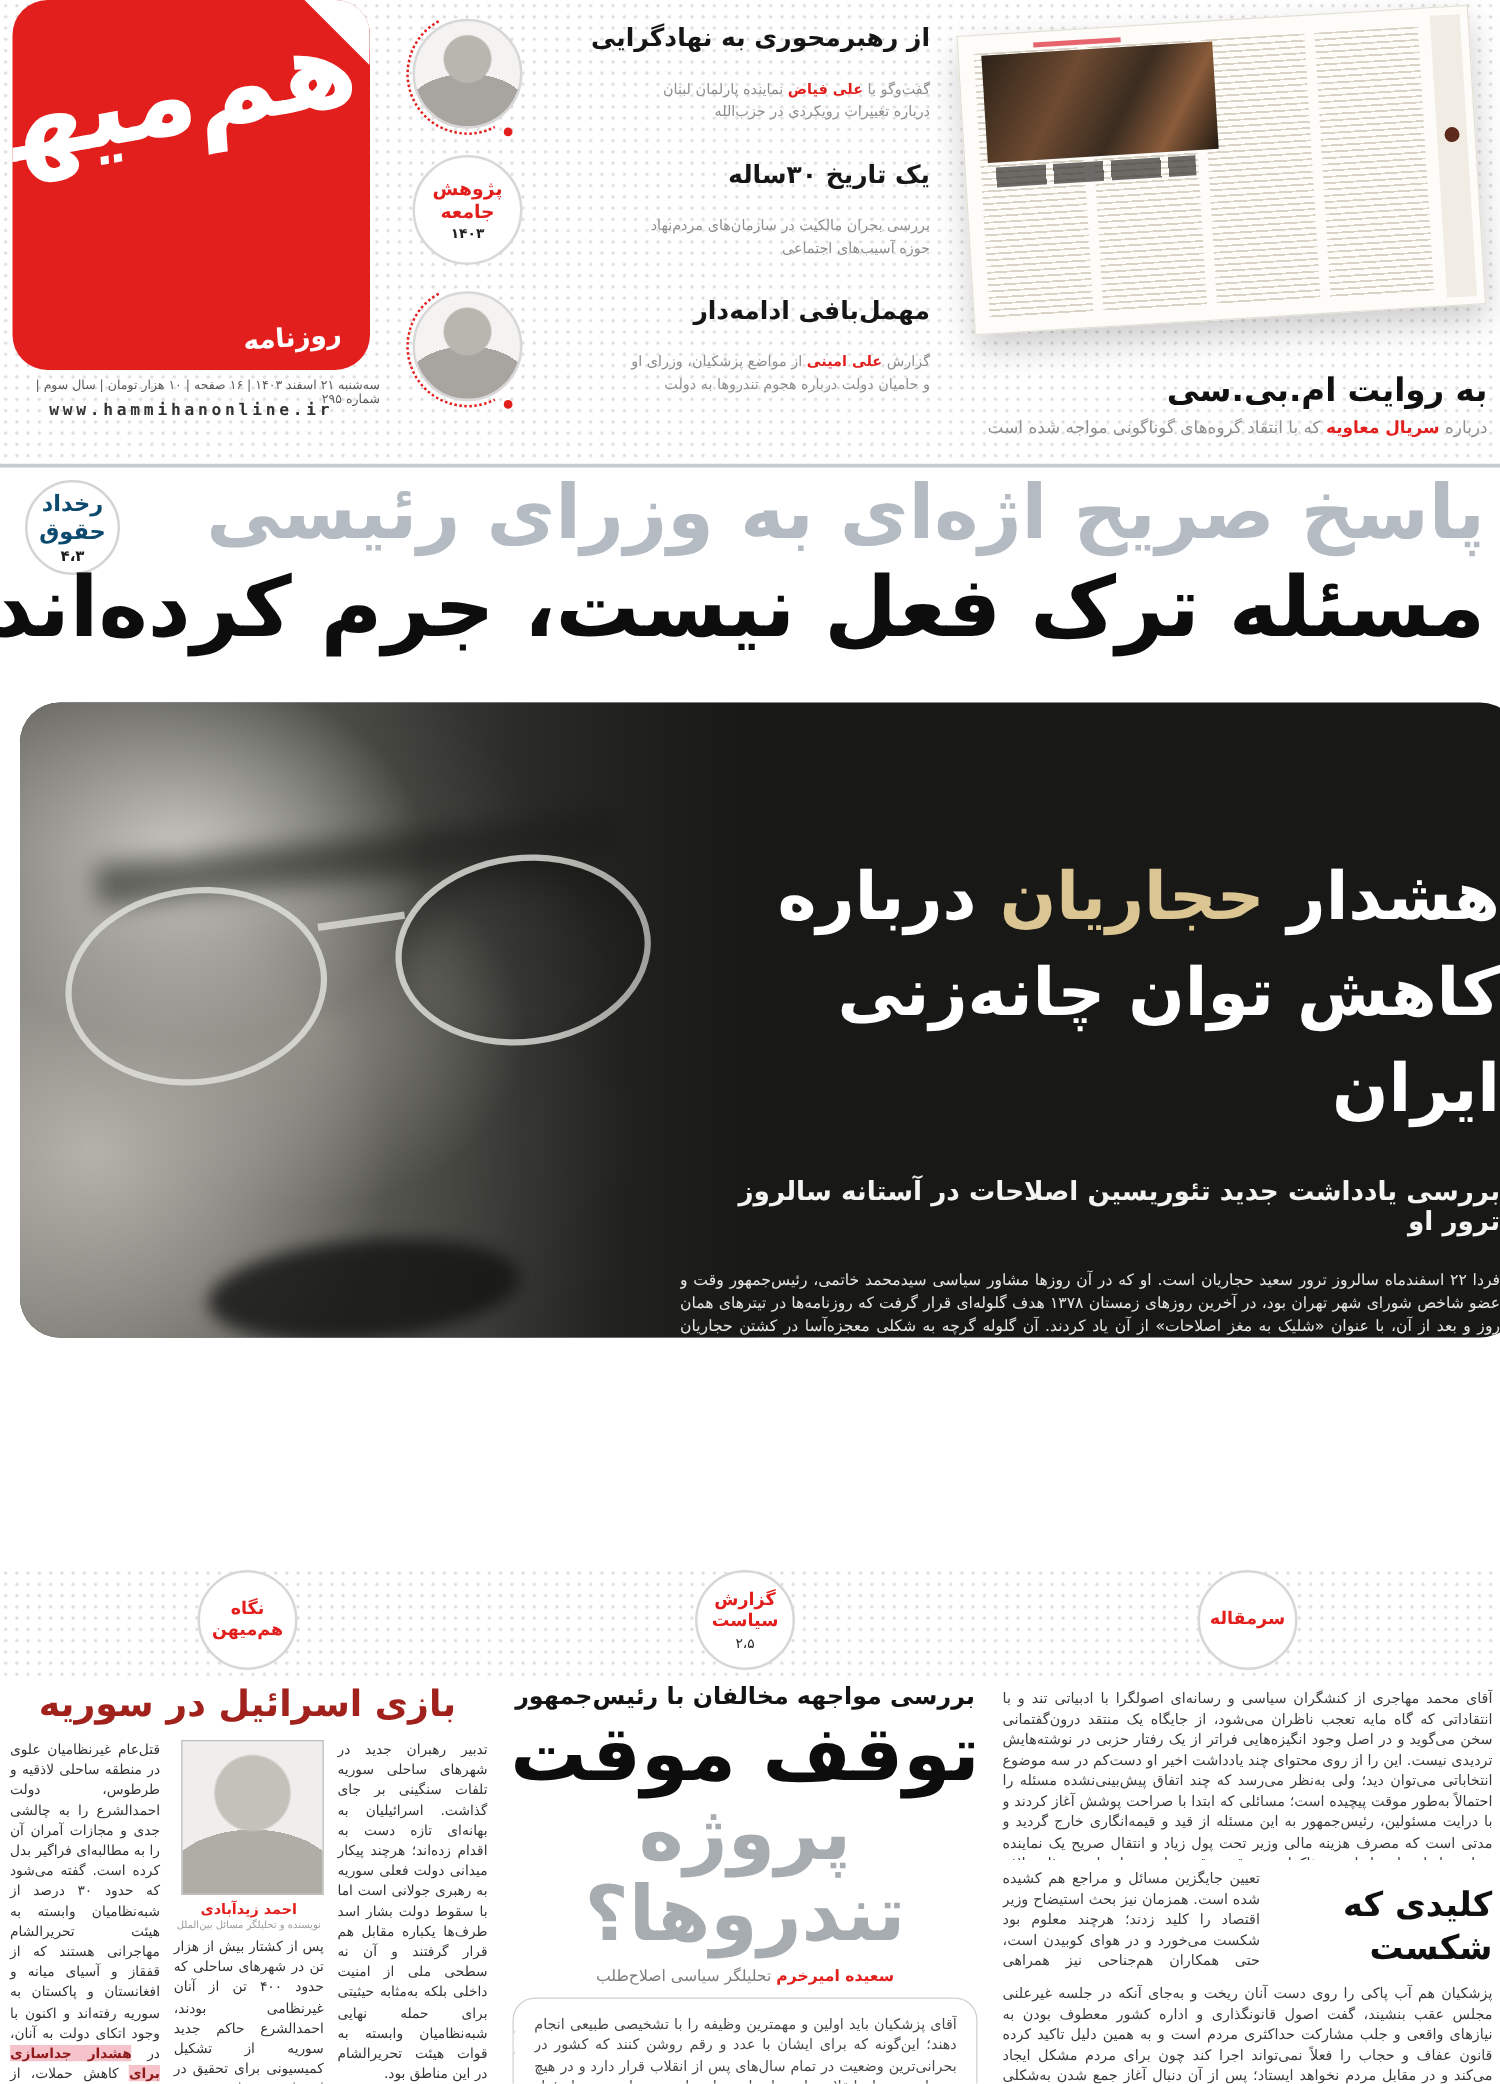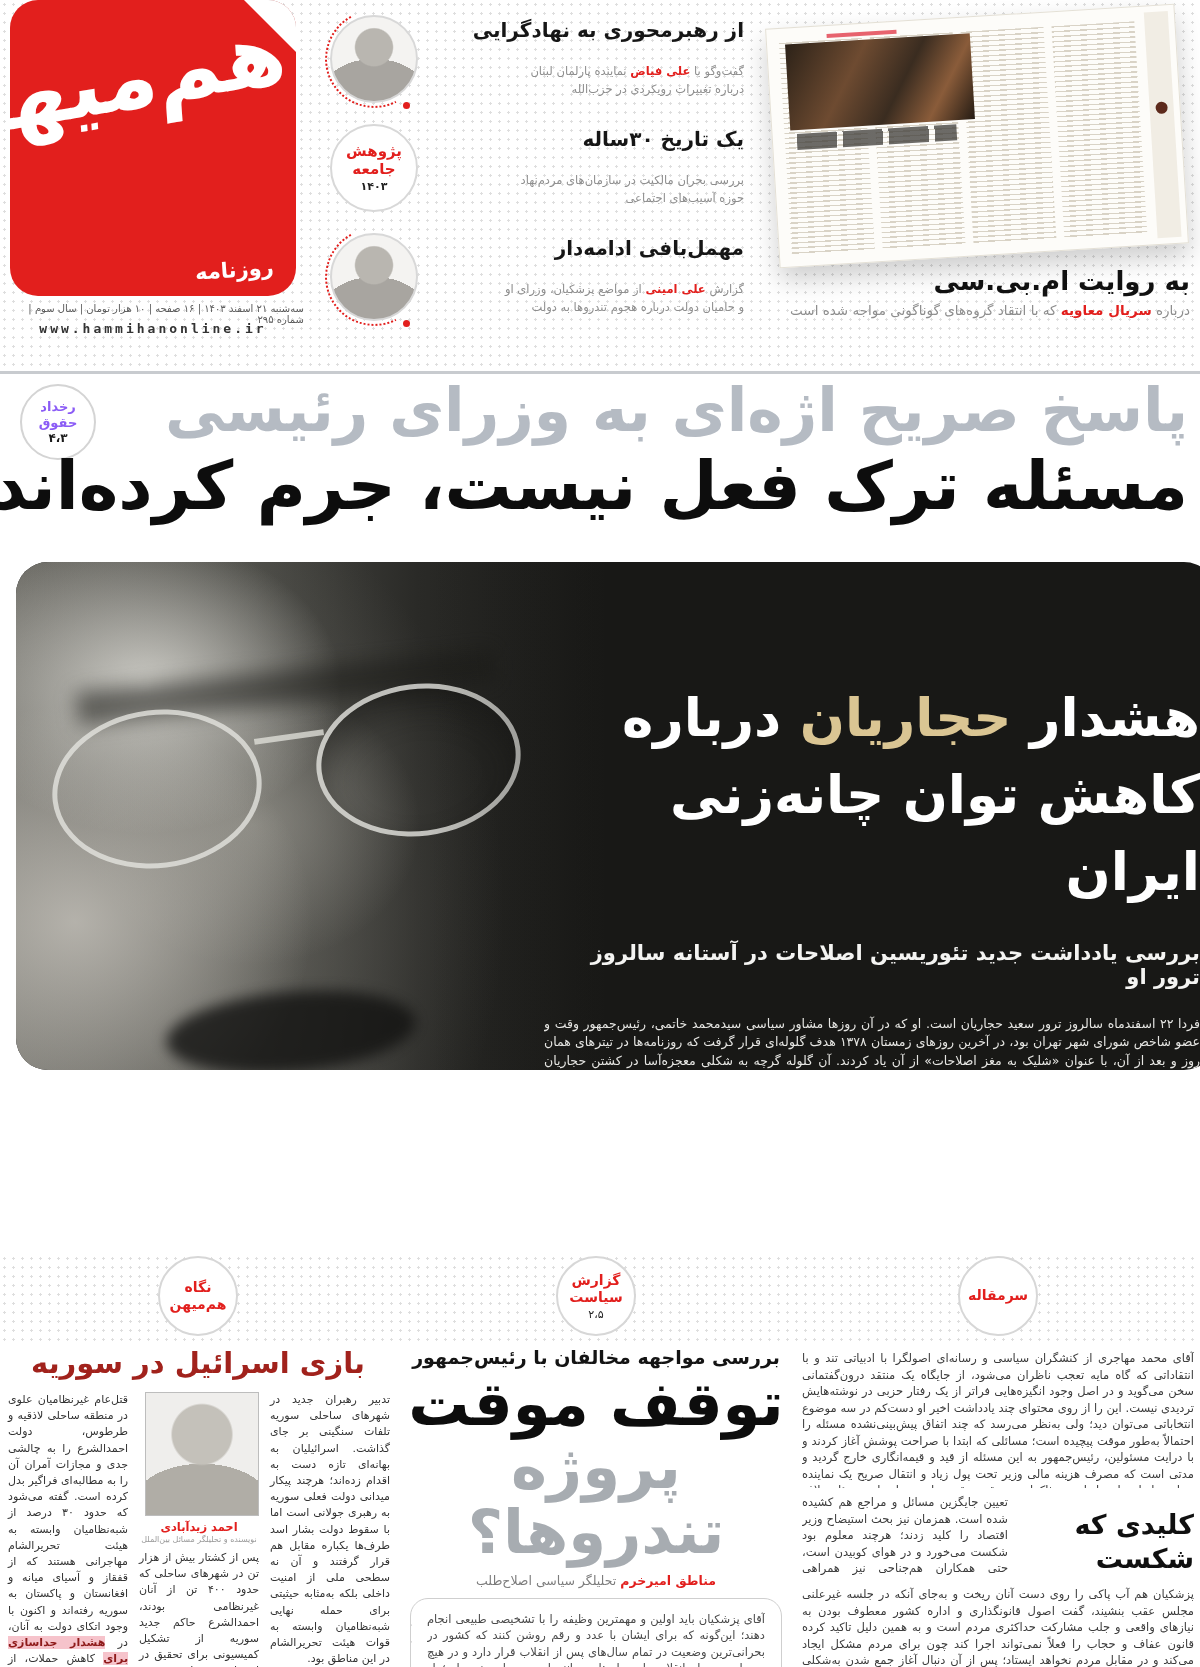--- a/index.html
+++ b/index.html
@@ -41,28 +41,28 @@
   .mbc { left:762px; top:10px; width:430px; height:252px; }
   .mbc-paper { position:absolute; inset:6px 10px; background:#fdfcf9; border:1px solid #e4e0d6; box-shadow:0 12px 26px rgba(0,0,0,.20); transform:rotate(-3.5deg); padding:10px 12px; overflow:hidden; }
   .mbc-cols { position:absolute; inset:14px 40px 10px 12px; display:flex; gap:8px; }
   .mbc-col { flex:1; background:repeating-linear-gradient(180deg,#d9d3c6 0 1.4px,transparent 1.4px 5px); }
   .mbc-img { position:absolute; top:16px; left:18px; width:185px; height:86px; background:linear-gradient(120deg,#2c2218 0%,#6e4b31 35%,#3a2c20 60%,#8a5c3a 80%,#241b13 100%); }
   .mbc-imgcap { position:absolute; top:106px; left:24px; width:160px; height:16px; background:repeating-linear-gradient(90deg,#3c3a36 0 40px,transparent 40px 46px); opacity:.75; }
   .mbc-side { position:absolute; top:6px; right:6px; width:24px; bottom:6px; background:#f1ede4; }
   .mbc-side .dot { position:absolute; top:90px; left:6px; width:12px; height:12px; border-radius:50%; background:#5d2a1c; }
   .mbc-redline { position:absolute; top:8px; left:60px; width:70px; height:4px; background:#d23; opacity:.7; }
   .mbc-cap { left:740px; top:266px; width:450px; text-align:right; }
-  .mbc-cap-title { font-size:26px; font-weight:900; color:#111; }
+  .mbc-cap-title { font-size:26px; font-weight:900; color:#111;margin-top:32px; }
   .mbc-cap-sub { margin-top:6px; font-size:13.5px; color:#8d8d8d; }
   .mbc-cap-sub .red { color:#e21f1d; font-weight:800; }
 
   
   .rule { top:371px; left:0; width:1200px; height:3px; background:#c8cbcf; }
   .hbadge { left:20px; top:384px; width:76px; height:76px; border-radius:50%; background:#fff; border:2px solid #d4d4d4; display:flex; flex-direction:column; align-items:center; justify-content:center; box-shadow:0 0 0 4px #fff; }
-  .hbadge .rw { color:#8b5cf6; font-weight:900; font-size:13px; line-height:1.25; }
+  .hbadge .rw { color:#0c4a6e; font-weight:900; font-size:18px; line-height:1.25; }
   .hbadge .num { color:#1a1a1a; font-weight:800; font-size:12px; }
   .hl1 { top:375px; right:12px; left:110px; text-align:right; font-size:60px; font-weight:900; color:#b5bbc3; letter-spacing:-1px; white-space:nowrap; }
   .hl2 { top:447px; right:12px; left:8px; text-align:right; font-size:67px; font-weight:900; color:#0d0d0d; letter-spacing:-1px; white-space:nowrap; }
 
   
   .feature { top:562px; left:16px; width:1200px; height:508px; background:#181816; overflow:hidden;border-radius:32px; }
   .face { position:absolute; left:0; top:0; width:590px; height:692px;
       background:
         radial-gradient(ellipse 280px 210px at 22% 18%, rgba(215,214,208,.9), transparent 70%),
         radial-gradient(ellipse 330px 300px at 10% 52%, rgba(196,193,186,.8), transparent 72%),
@@ -268,21 +268,21 @@
     <div class="sec sec-report">
       <div class="cbadge">
         <span class="rw">گزارش</span>
         <span class="rw">سیاست</span>
         <span class="num">۲،۵</span>
       </div>
       <div class="kicker">بررسی مواجهه مخالفان با رئیس‌جمهور</div>
       <div class="rep-h1">توقف موقت</div>
       <div class="rep-h2">پروژه تندروها؟</div>
       <div class="author">
-        <span class="red">مناطق امیرخرم</span>
+        <span class="red">سعیده امیرخرم</span>
         <span>تحلیلگر سیاسی اصلاح‌طلب</span>
       </div>
       <div class="bubble">
         <div class="smalltxt" style="height:100%;">آقای پزشکیان باید اولین و مهمترین وظیفه را با تشخیصی طبیعی انجام دهند؛ این‌گونه که برای ایشان با عدد و رقم روشن کنند که کشور در بحرانی‌ترین وضعیت در تمام سال‌های پس از انقلاب قرار دارد و در هیچ دوره‌ای پس از انقلاب با بحران‌هایی مانند امروز مواجه نبوده‌ایم؛ از بحران‌های داخلی مانند انرژی و ارزی و وضعیت وخیم محیط زیست و بحران شدید اقتصادی، و چه اختلاف‌های شدید بین‌المللی و چه آسیب از سوی تنگ‌نظرانِ عدم اعتماد؛ مرجع کاهش پشتوانه مردمی می‌رود.</div>
       </div>
 
     </div>
 
     <div class="sec sec-view">
       <div class="cbadge">

